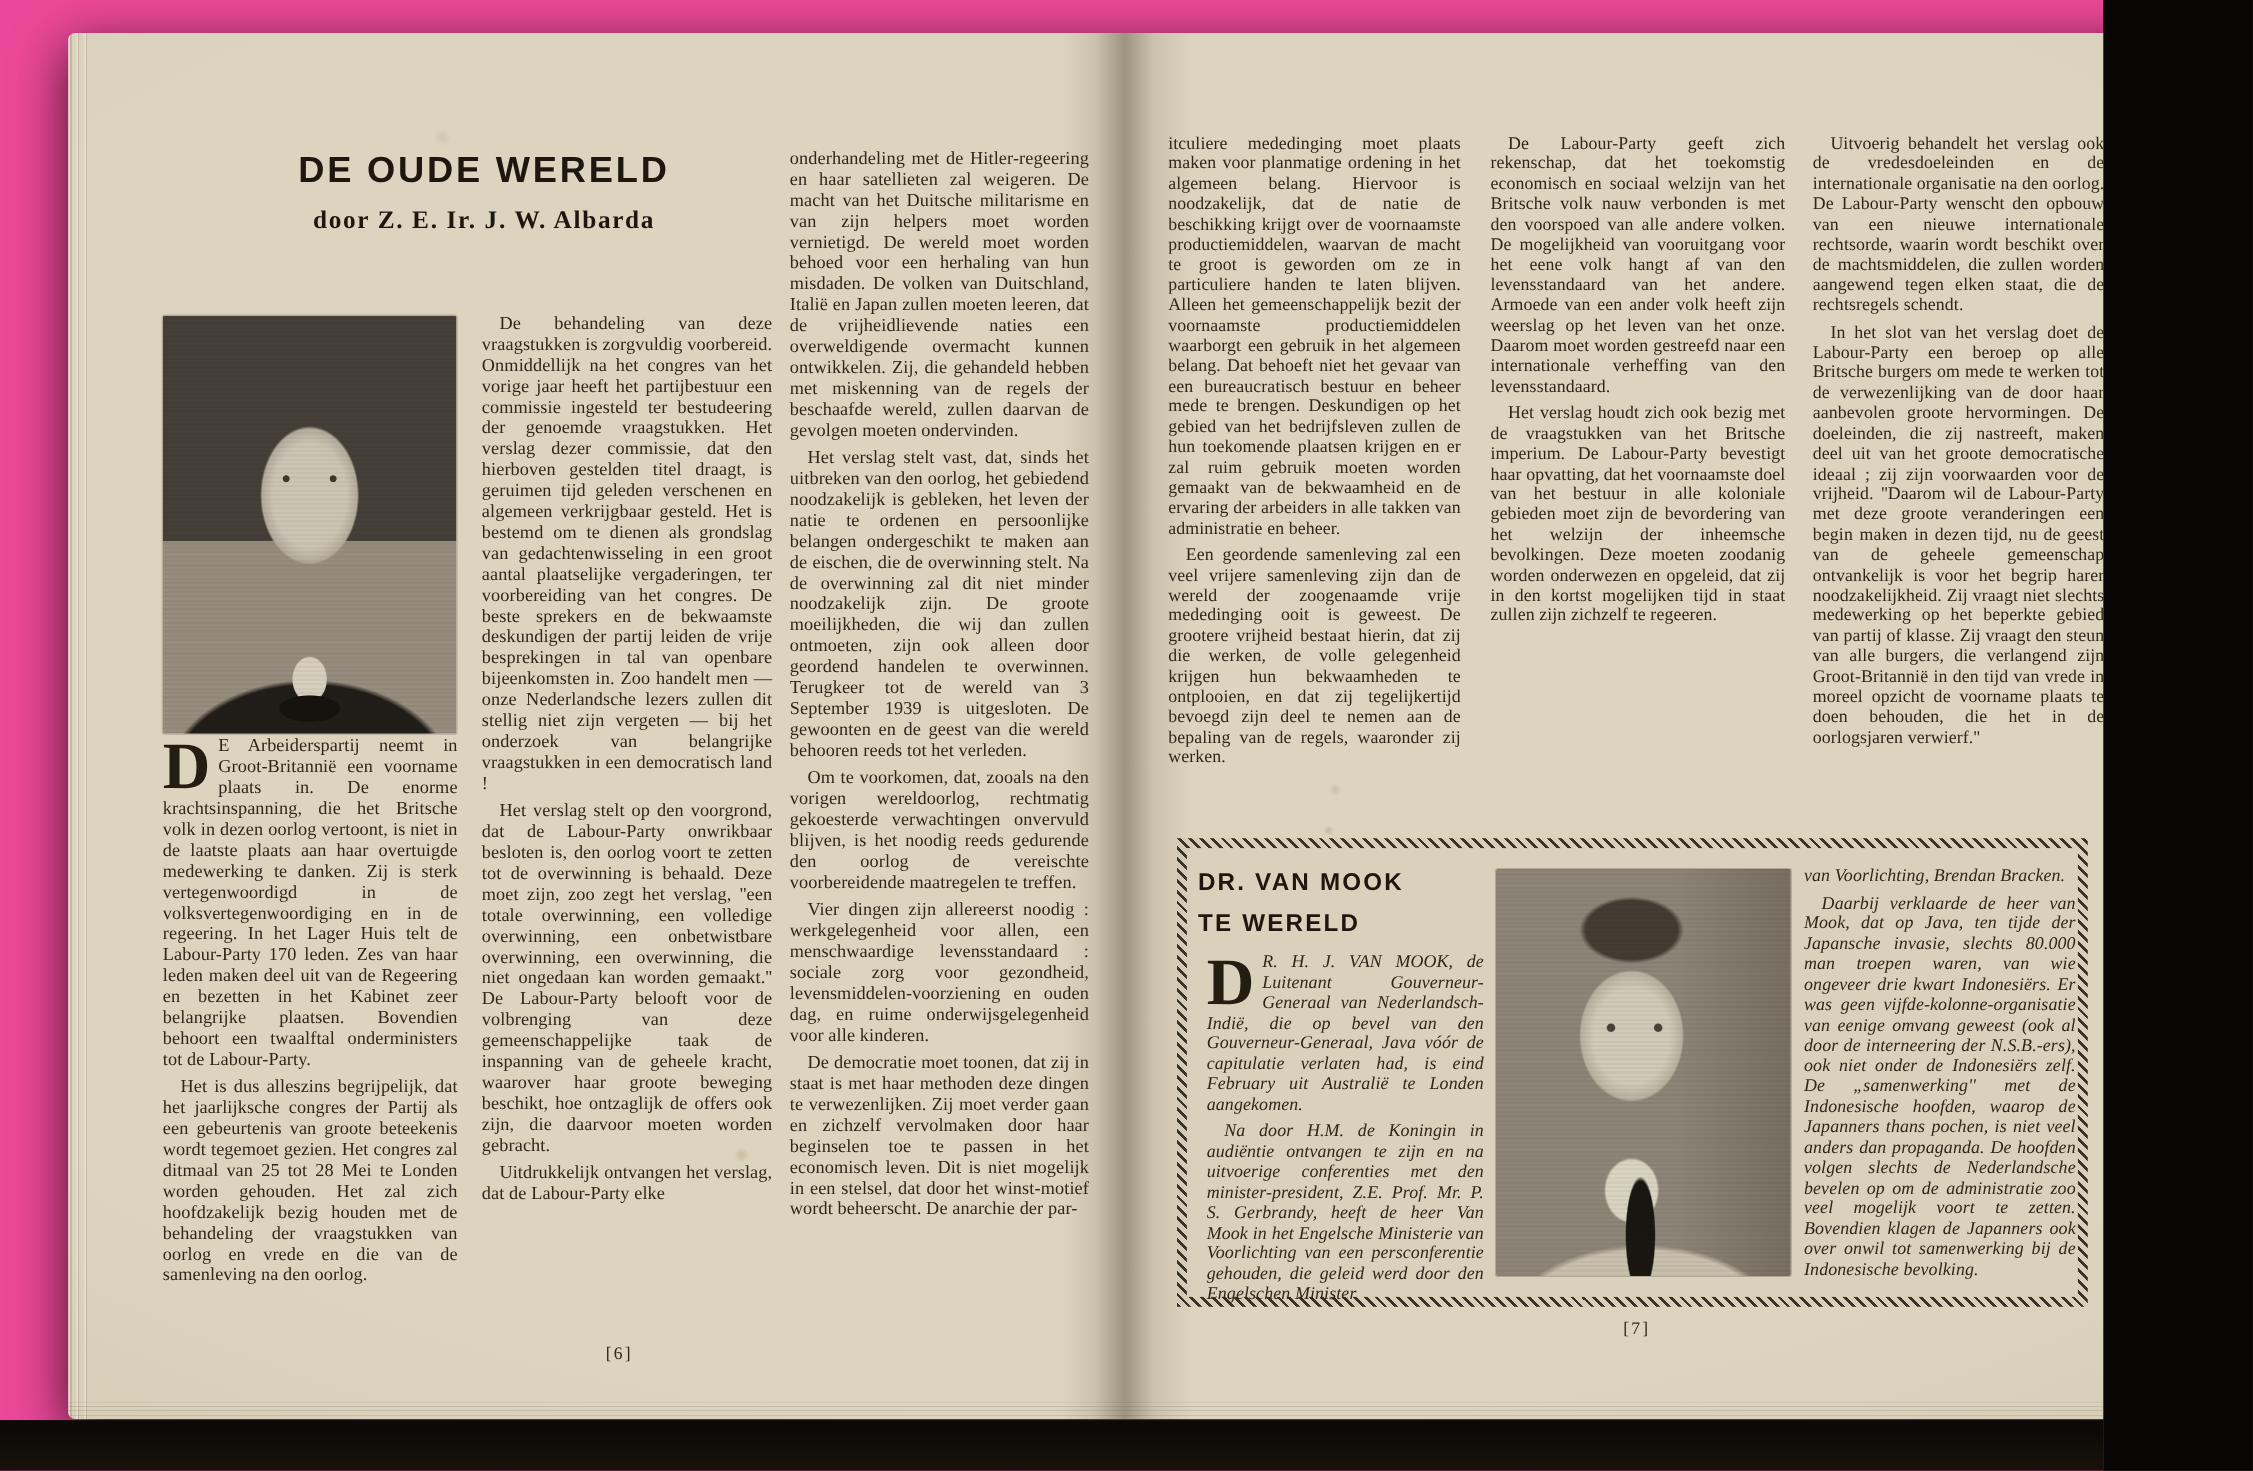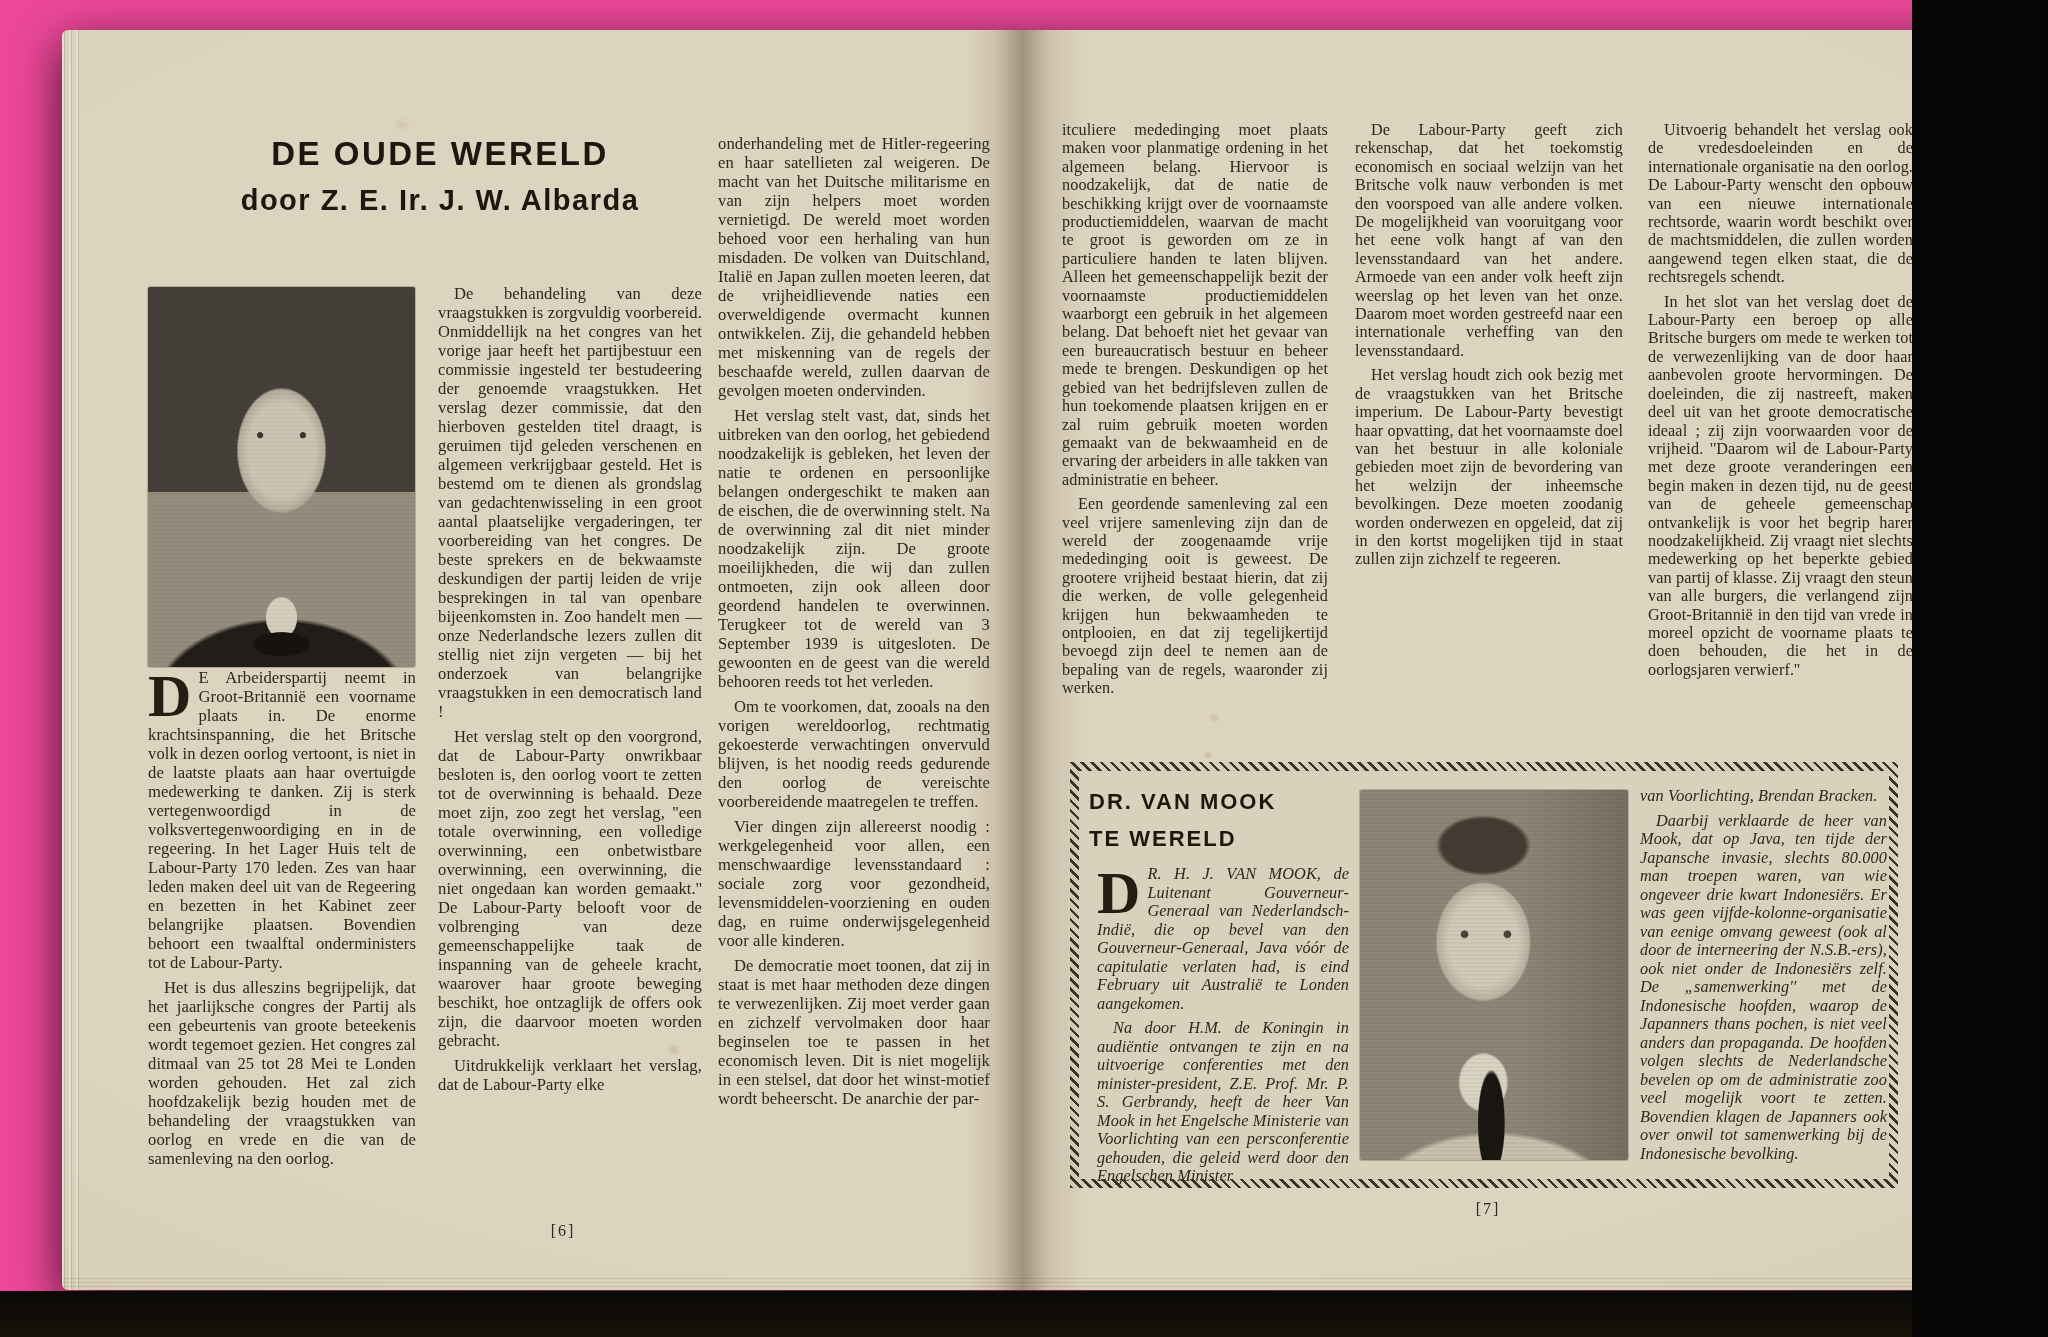--- a/index.html
+++ b/index.html
@@ -30,21 +30,21 @@
       rgba(58,44,25,.38) 48%, rgba(80,62,38,.12) 70%, rgba(0,0,0,0) 100%);}
   
   .para{margin:0 0 6px;text-align:justify;font-size:16.6px;line-height:19px;letter-spacing:.1px;}
   .para.indent{text-indent:16px;}
   .col{position:absolute;}
   .dropcap{float:left;font-weight:bold;font-size:60px;line-height:50px;margin:3px 7px 0 0;
     font-style:normal;color:#241d12;}
   .hl{position:absolute;left:98px;top:100px;width:560px;text-align:center;color:#1d1710;}
   .hl .l1{font-family:"Liberation Sans",sans-serif;font-weight:bold;font-size:33px;
     line-height:47px;letter-spacing:2.5px;}
-  .hl .l2{font-family:Liberation Sans, sans-serif;font-weight:bold;font-size:29px;
+  .hl .l2{font-family:Liberation Serif, serif;font-weight:bold;font-size:23px;
     line-height:46px;letter-spacing:1.5px;}
   .pagenum{position:absolute;width:100px;text-align:center;font-size:16px;letter-spacing:2px;}
   
   .rp .para{font-size:16.2px;line-height:18.4px;}
   
   .photo{position:absolute;border-radius:2px;box-shadow:0 0 0 1px rgba(60,48,30,.25);}
   .photo.albarda{left:86px;top:257px;width:267px;height:380px;
     background:
       repeating-linear-gradient(0deg, rgba(0,0,0,.04) 0 2px, rgba(0,0,0,0) 2px 4px),
       radial-gradient(ellipse 46px 20px at 50% 94%, #16130f 0 58%, transparent 62%),
@@ -94,21 +94,21 @@
       <div class="photo albarda"></div>
 
       <div class="col" style="left:86px;top:638px;width:268px;">
         <p class="para"><span class="dropcap">D</span><span>E Arbeiderspartij neemt in Groot-Britannië een voorname plaats in. De enorme krachtsinspanning, die het Britsche volk in dezen oorlog vertoont, is niet in de laatste plaats aan haar overtuigde medewerking te danken. Zij is sterk vertegenwoordigd in de volksvertegenwoordiging en in de regeering. In het Lager Huis telt de Labour-Party 170 leden. Zes van haar leden maken deel uit van de Regeering en bezetten in het Kabinet zeer belangrijke plaatsen. Bovendien behoort een twaalftal onderministers tot de Labour-Party.</span></p>
         <p class="para indent">Het is dus alleszins begrijpelijk, dat het jaarlijksche congres der Partij als een gebeurtenis van groote beteekenis wordt tegemoet gezien. Het congres zal ditmaal van 25 tot 28 Mei te Londen worden gehouden. Het zal zich hoofdzakelijk bezig houden met de behandeling der vraagstukken van oorlog en vrede en die van de samenleving na den oorlog.</p>
       </div>
 
       <div class="col" style="left:376px;top:254px;width:264px;">
         <p class="para indent">De behandeling van deze vraagstukken is zorgvuldig voorbereid. Onmiddellijk na het congres van het vorige jaar heeft het partijbestuur een commissie ingesteld ter bestudeering der genoemde vraagstukken. Het verslag dezer commissie, dat den hierboven gestelden titel draagt, is geruimen tijd geleden verschenen en algemeen verkrijgbaar gesteld. Het is bestemd om te dienen als grondslag van gedachtenwisseling in een groot aantal plaatselijke vergaderingen, ter voorbereiding van het congres. De beste sprekers en de bekwaamste deskundigen der partij leiden de vrije besprekingen in tal van openbare bijeenkomsten in. Zoo handelt men — onze Nederlandsche lezers zullen dit stellig niet zijn vergeten — bij het onderzoek van belangrijke vraagstukken in een democratisch land !</p>
         <p class="para indent">Het verslag stelt op den voorgrond, dat de Labour-Party onwrikbaar besloten is, den oorlog voort te zetten tot de overwinning is behaald. Deze moet zijn, zoo zegt het verslag, ''een totale overwinning, een volledige overwinning, een onbetwistbare overwinning, een overwinning, die niet ongedaan kan worden gemaakt.'' De Labour-Party belooft voor de volbrenging van deze gemeenschappelijke taak de inspanning van de geheele kracht, waarover haar groote beweging beschikt, hoe ontzaglijk de offers ook zijn, die daarvoor moeten worden gebracht.</p>
-        <p class="para indent">Uitdrukkelijk verklaart het verslag, dat de Labour-Party elke</p>
+        <p class="para indent">Uitdrukkelijk ontvangen het verslag, dat de Labour-Party elke</p>
       </div>
 
       <div class="col" style="left:656px;top:104px;width:272px;">
         <p class="para">onderhandeling met de Hitler-regeering en haar satellieten zal weigeren. De macht van het Duitsche militarisme en van zijn helpers moet worden vernietigd. De wereld moet worden behoed voor een herhaling van hun misdaden. De volken van Duitschland, Italië en Japan zullen moeten leeren, dat de vrijheidlievende naties een overweldigende overmacht kunnen ontwikkelen. Zij, die gehandeld hebben met miskenning van de regels der beschaafde wereld, zullen daarvan de gevolgen moeten ondervinden.</p>
         <p class="para indent">Het verslag stelt vast, dat, sinds het uitbreken van den oorlog, het gebiedend noodzakelijk is gebleken, het leven der natie te ordenen en persoonlijke belangen ondergeschikt te maken aan de eischen, die de overwinning stelt. Na de overwinning zal dit niet minder noodzakelijk zijn. De groote moeilijkheden, die wij dan zullen ontmoeten, zijn ook alleen door geordend handelen te overwinnen. Terugkeer tot de wereld van 3 September 1939 is uitgesloten. De gewoonten en de geest van die wereld behooren reeds tot het verleden.</p>
         <p class="para indent">Om te voorkomen, dat, zooals na den vorigen wereldoorlog, rechtmatig gekoesterde verwachtingen onvervuld blijven, is het noodig reeds gedurende den oorlog de vereischte voorbereidende maatregelen te treffen.</p>
         <p class="para indent">Vier dingen zijn allereerst noodig : werkgelegenheid voor allen, een menschwaardige levensstandaard : sociale zorg voor gezondheid, levensmiddelen-voorziening en ouden dag, en ruime onderwijsgelegenheid voor alle kinderen.</p>
         <p class="para indent">De democratie moet toonen, dat zij in staat is met haar methoden deze dingen te verwezenlijken. Zij moet verder gaan en zichzelf vervolmaken door haar beginselen toe te passen in het economisch leven. Dit is niet mogelijk in een stelsel, dat door het winst-motief wordt beheerscht. De anarchie der par-</p>
       </div>
 

